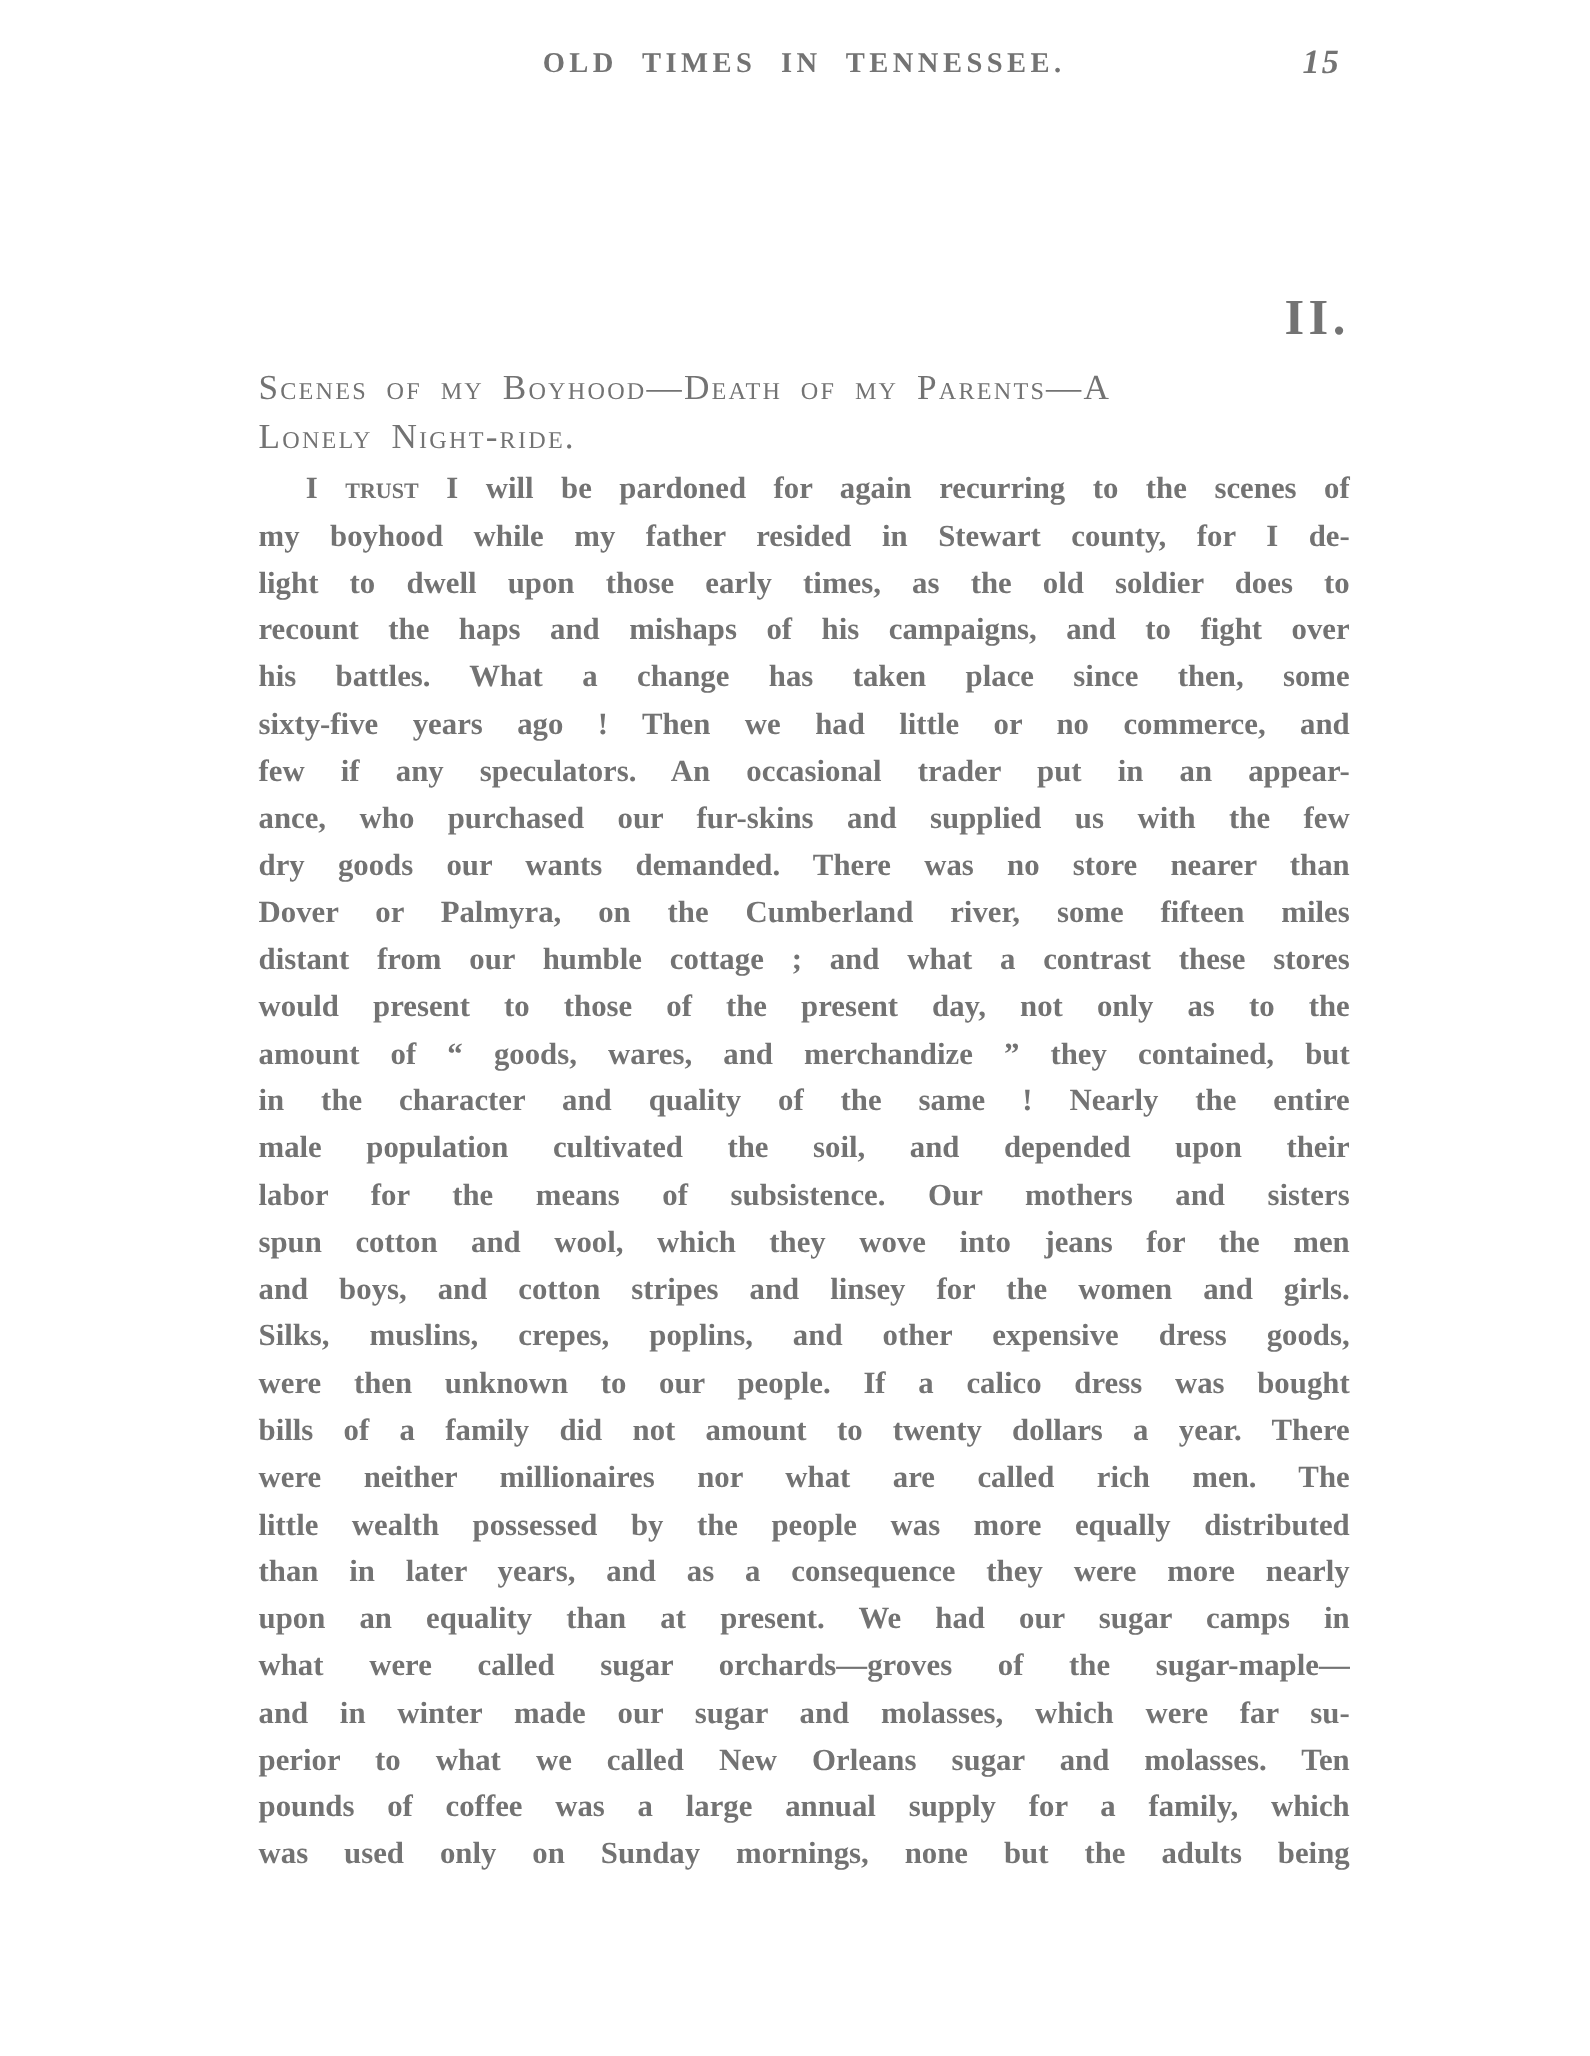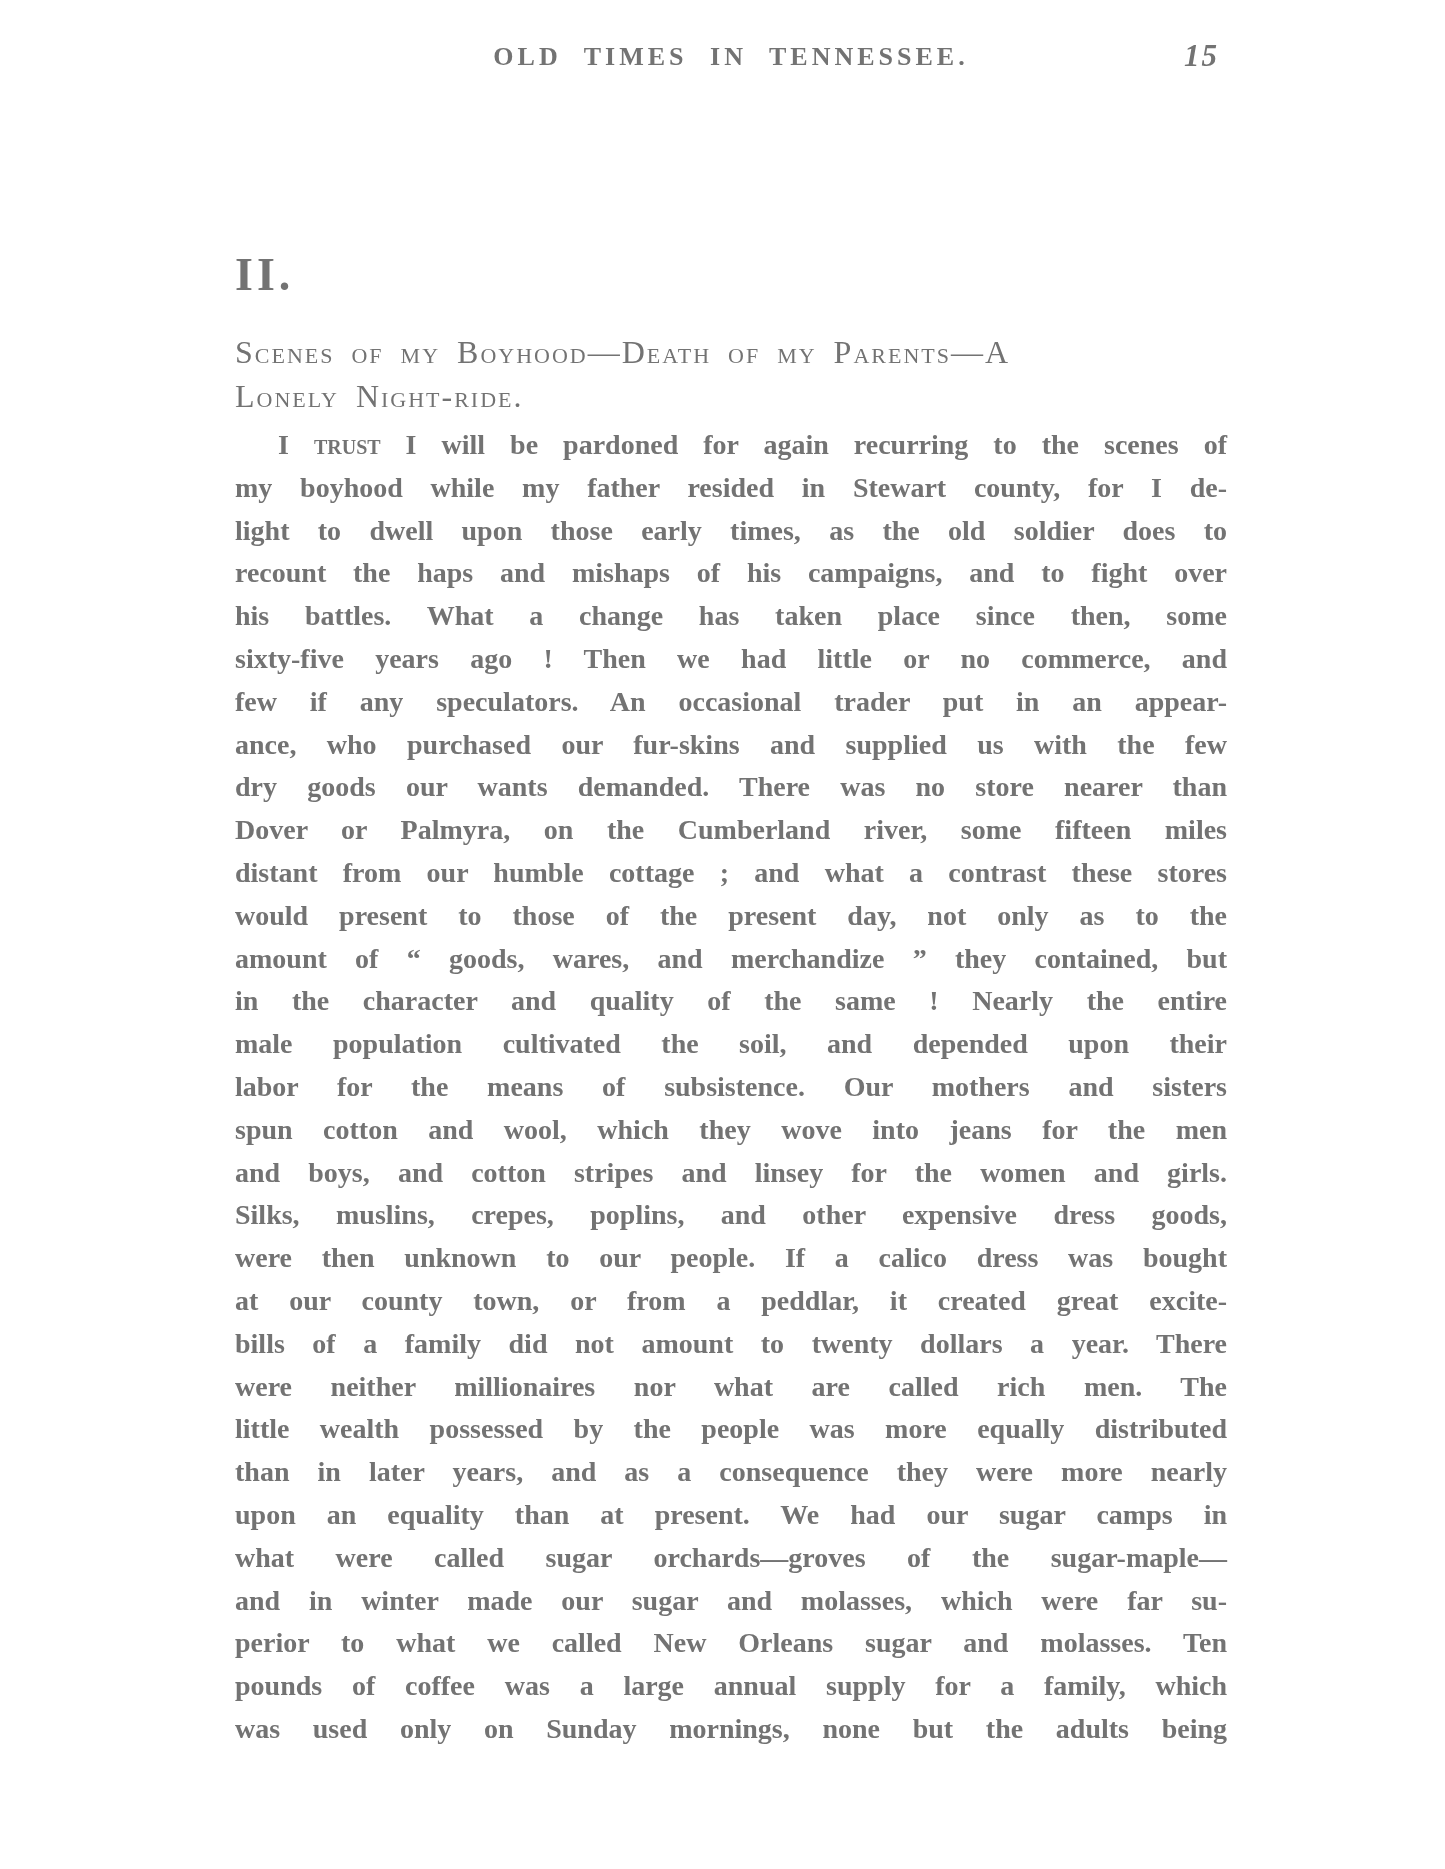--- a/index.html
+++ b/index.html
@@ -33,24 +33,24 @@
     position: absolute;
     top: 38px;
     left: 1184px;
     font-size: 31px;
     font-weight: bold;
     letter-spacing: 2px;
     font-style: italic;
   }
   .chapter-number {
     position: absolute;
-    top: 248px;
+    top: 262px;
     left: 235px;
     width: 992px;
-    text-align: left;
+    text-align: right;
     font-size: 46px;
     font-weight: bold;
     letter-spacing: 4px;
   }
   .chapter-title {
     position: absolute;
     top: 330px;
     left: 235px;
     width: 992px;
     text-align: left;
@@ -114,21 +114,20 @@
         <div class="line">distant from our humble cottage ; and what a contrast these stores</div>
         <div class="line">would present to those of the present day, not only as to the</div>
         <div class="line">amount of “ goods, wares, and merchandize ” they contained, but</div>
         <div class="line">in the character and quality of the same ! Nearly the entire</div>
         <div class="line">male population cultivated the soil, and depended upon their</div>
         <div class="line">labor for the means of subsistence. Our mothers and sisters</div>
         <div class="line">spun cotton and wool, which they wove into jeans for the men</div>
         <div class="line">and boys, and cotton stripes and linsey for the women and girls.</div>
         <div class="line">Silks, muslins, crepes, poplins, and other expensive dress goods,</div>
         <div class="line">were then unknown to our people. If a calico dress was bought</div>
-        <div class="line">at our county town, or from a peddlar, it created great excite-</div>
         <div class="line">bills of a family did not amount to twenty dollars a year. There</div>
         <div class="line">were neither millionaires nor what are called rich men. The</div>
         <div class="line">little wealth possessed by the people was more equally distributed</div>
         <div class="line">than in later years, and as a consequence they were more nearly</div>
         <div class="line">upon an equality than at present. We had our sugar camps in</div>
         <div class="line">what were called sugar orchards—groves of the sugar-maple—</div>
         <div class="line">and in winter made our sugar and molasses, which were far su-</div>
         <div class="line">perior to what we called New Orleans sugar and molasses. Ten</div>
         <div class="line">pounds of coffee was a large annual supply for a family, which</div>
         <div class="line">was used only on Sunday mornings, none but the adults being</div>

